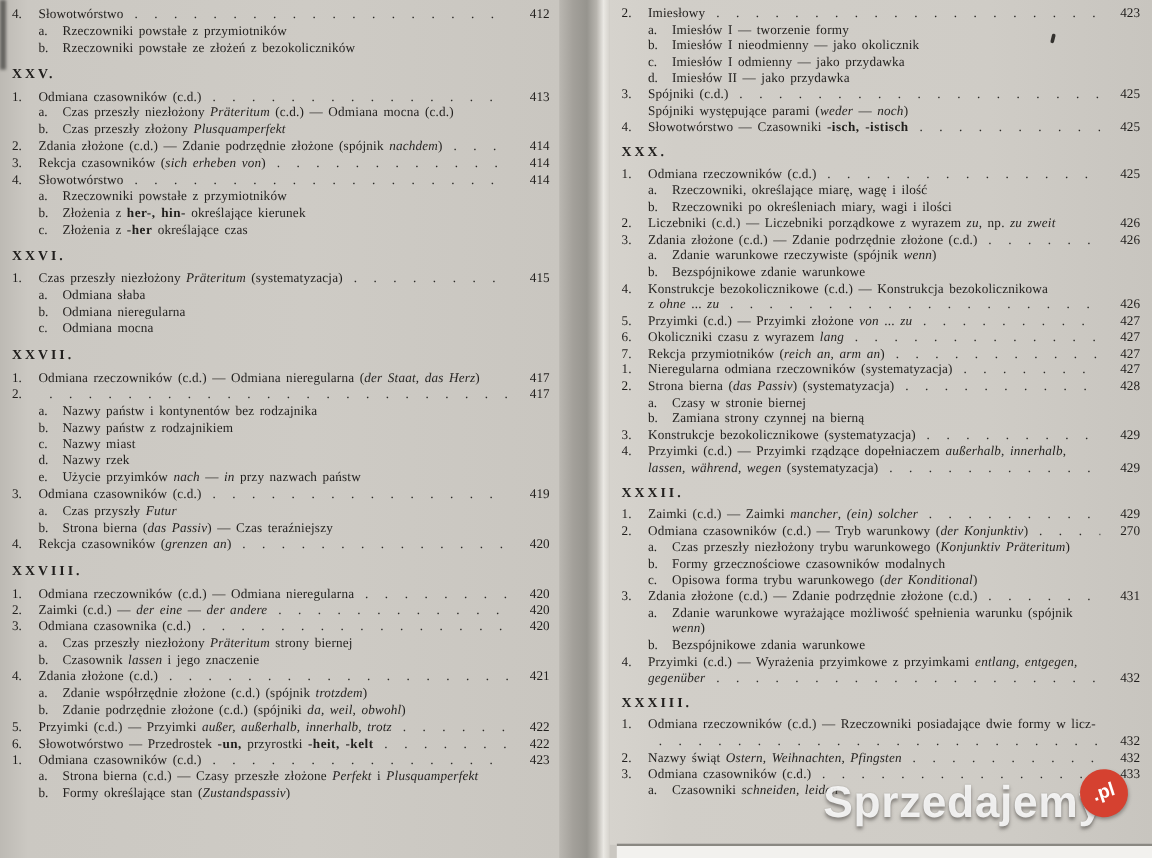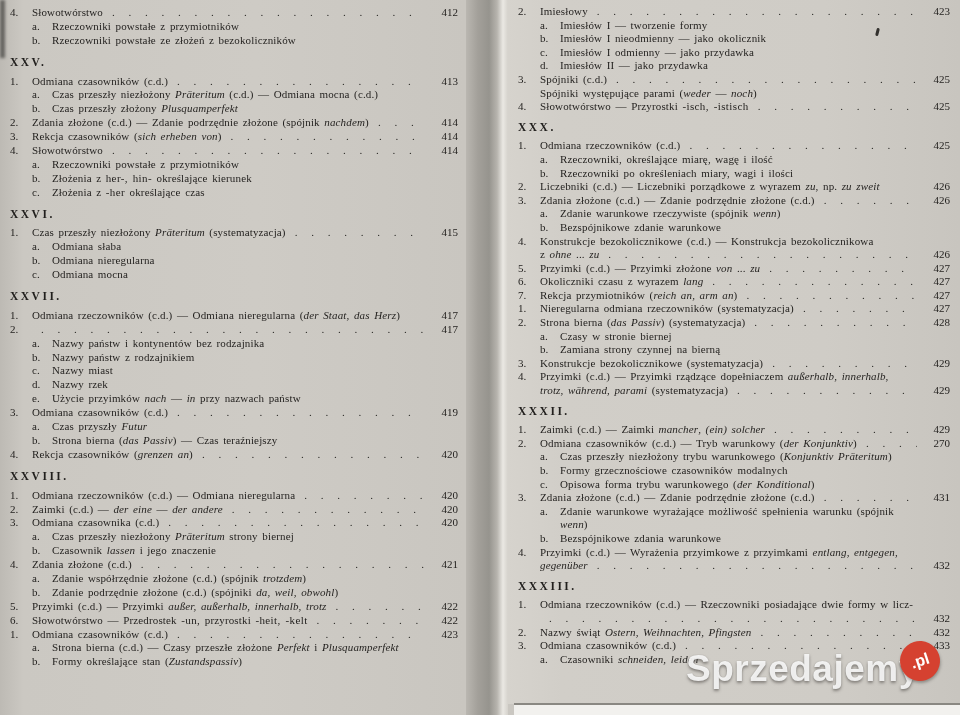--- a/index.html
+++ b/index.html
@@ -40,21 +40,21 @@
     white-space:nowrap;overflow:hidden;
   }
   .col-right .line{height:13.6px;line-height:13.6px;}
   .lvl1{margin-left:22px;}
   .cont0{margin-left:22px;}
   .cont1{margin-left:42px;}
   .num{flex:0 0 22px;}
   .lvl1 .num{flex:0 0 20px;}
   .txt{word-spacing:1.6px;letter-spacing:0.15px;}
   .it{font-style:italic;}
-  .bd{font-weight:normal;letter-spacing:0.4px;}
+  .bd{font-weight:bold;letter-spacing:0.4px;}
   .dots{
     flex:1 1 auto;overflow:hidden;letter-spacing:5.5px;
     margin:0 6px 0 9px;color:#2b2a27;
   }
   .dots.nodots{letter-spacing:0;}
   .pg{flex:0 0 27px;text-align:right;}
   .heading{
     height:13.9px;line-height:13.9px;margin:8px 0 5px;
     text-align:left;font-weight:bold;font-size:11.5px;letter-spacing:2.5px;
   }
@@ -312,21 +312,21 @@
         <span class="num">3.</span>
         <span class="txt"><span>Spójniki (c.d.)</span></span>
         <span class="dots">. . . . . . . . . . . . . . . . . . . . . . . . . . . . . . . . . . . . . . . . </span>
         <span class="pg">425</span>
       </div>
       <div class="line cont0">
         <span class="txt"><span>Spójniki występujące parami (</span><span class="it">weder</span><span> — </span><span class="it">noch</span><span>)</span></span>
       </div>
       <div class="line lvl0">
         <span class="num">4.</span>
-        <span class="txt"><span>Słowotwórstwo — Przyrostki </span><span class="bd">-isch, -istisch</span></span>
+        <span class="txt"><span>Słowotwórstwo — Czasowniki </span><span class="bd">-isch, -istisch</span></span>
         <span class="dots">. . . . . . . . . . . . . . . . . . . . . . . . . . . . . . . . . . . . . . . . </span>
         <span class="pg">425</span>
       </div>
       <div class="heading">XXX.</div>
       <div class="line lvl0">
         <span class="num">1.</span>
         <span class="txt"><span>Odmiana rzeczowników (c.d.)</span></span>
         <span class="dots">. . . . . . . . . . . . . . . . . . . . . . . . . . . . . . . . . . . . . . . . </span>
         <span class="pg">425</span>
       </div>
@@ -409,21 +409,21 @@
         <span class="num">3.</span>
         <span class="txt"><span>Konstrukcje bezokolicznikowe (systematyzacja)</span></span>
         <span class="dots">. . . . . . . . . . . . . . . . . . . . . . . . . . . . . . . . . . . . . . . . </span>
         <span class="pg">429</span>
       </div>
       <div class="line lvl0">
         <span class="num">4.</span>
         <span class="txt"><span>Przyimki (c.d.) — Przyimki rządzące dopełniaczem </span><span class="it">außerhalb</span><span>, </span><span class="it">innerhalb</span><span>,</span></span>
       </div>
       <div class="line cont0">
-        <span class="txt"><span class="it">trotz, während, parami</span><span> (systematyzacja)</span></span>
+        <span class="txt"><span class="it">lassen, während, wegen</span><span> (systematyzacja)</span></span>
         <span class="dots">. . . . . . . . . . . . . . . . . . . . . . . . . . . . . . . . . . . . . . . . </span>
         <span class="pg">429</span>
       </div>
       <div class="heading">XXXII.</div>
       <div class="line lvl0">
         <span class="num">1.</span>
         <span class="txt"><span>Zaimki (c.d.) — Zaimki </span><span class="it">mancher</span><span>, </span><span class="it">(ein) solcher</span></span>
         <span class="dots">. . . . . . . . . . . . . . . . . . . . . . . . . . . . . . . . . . . . . . . . </span>
         <span class="pg">429</span>
       </div>

